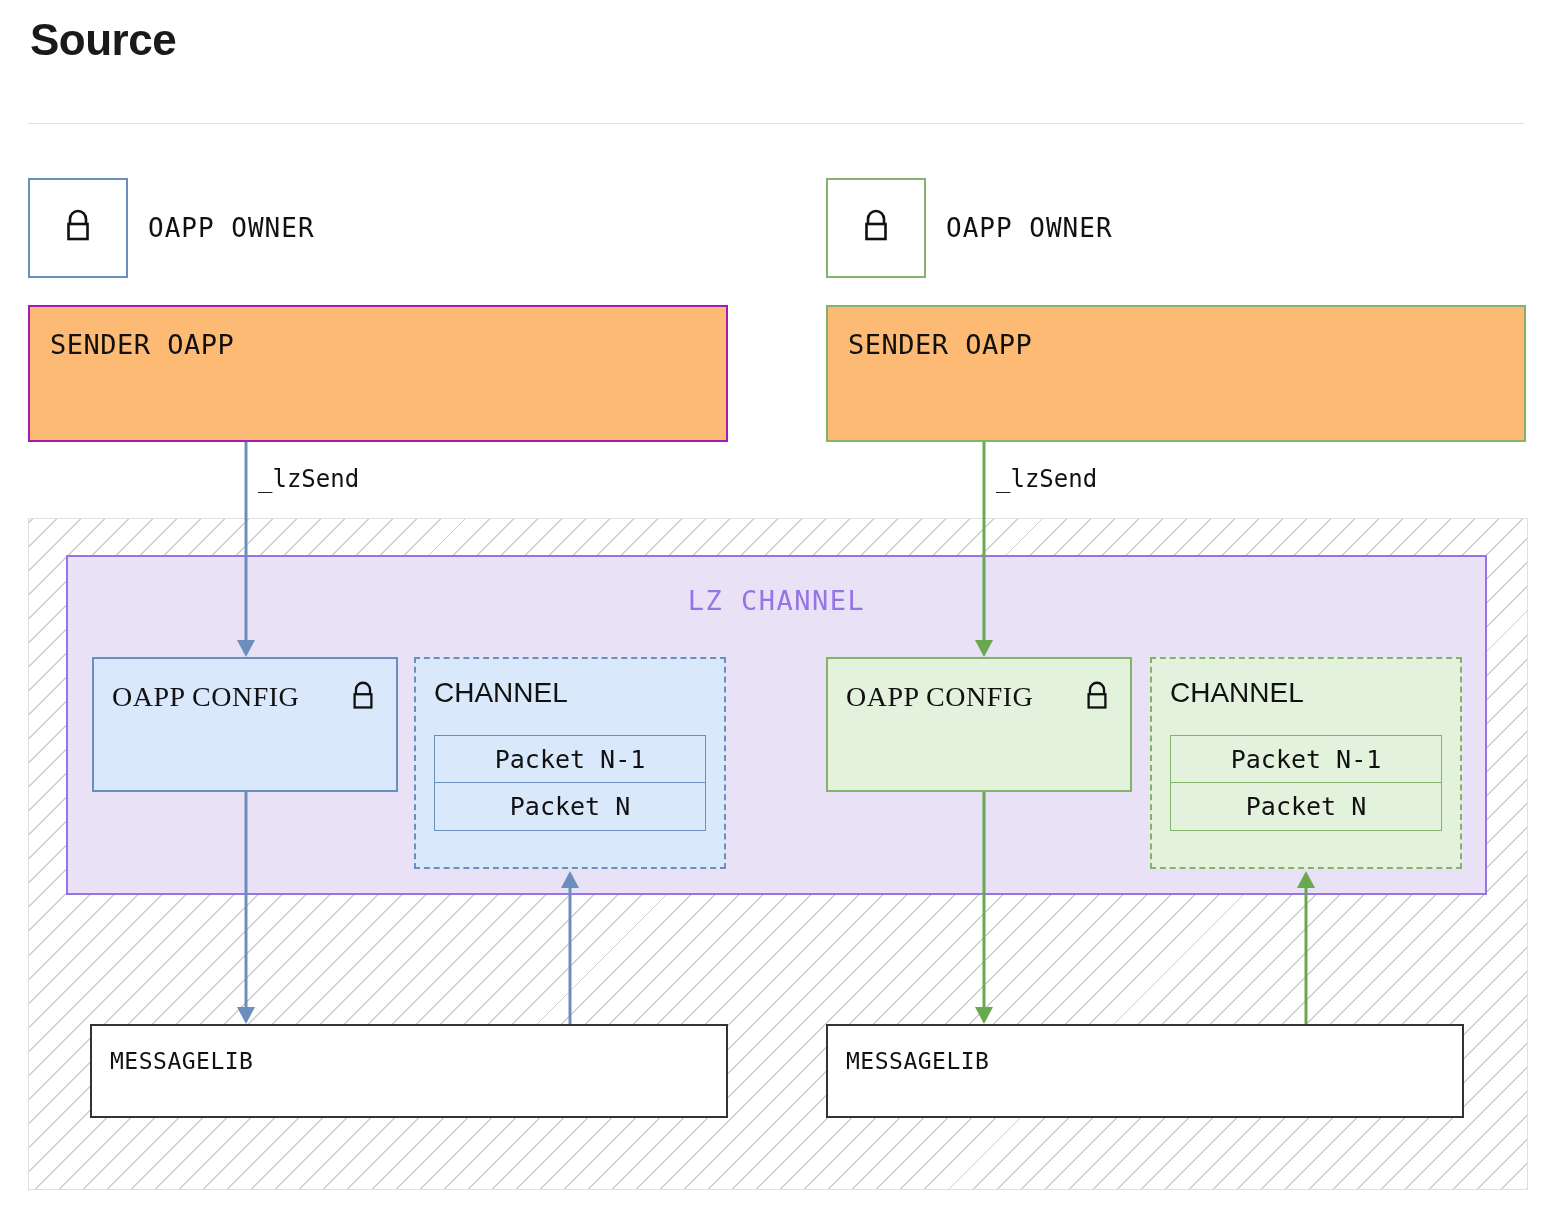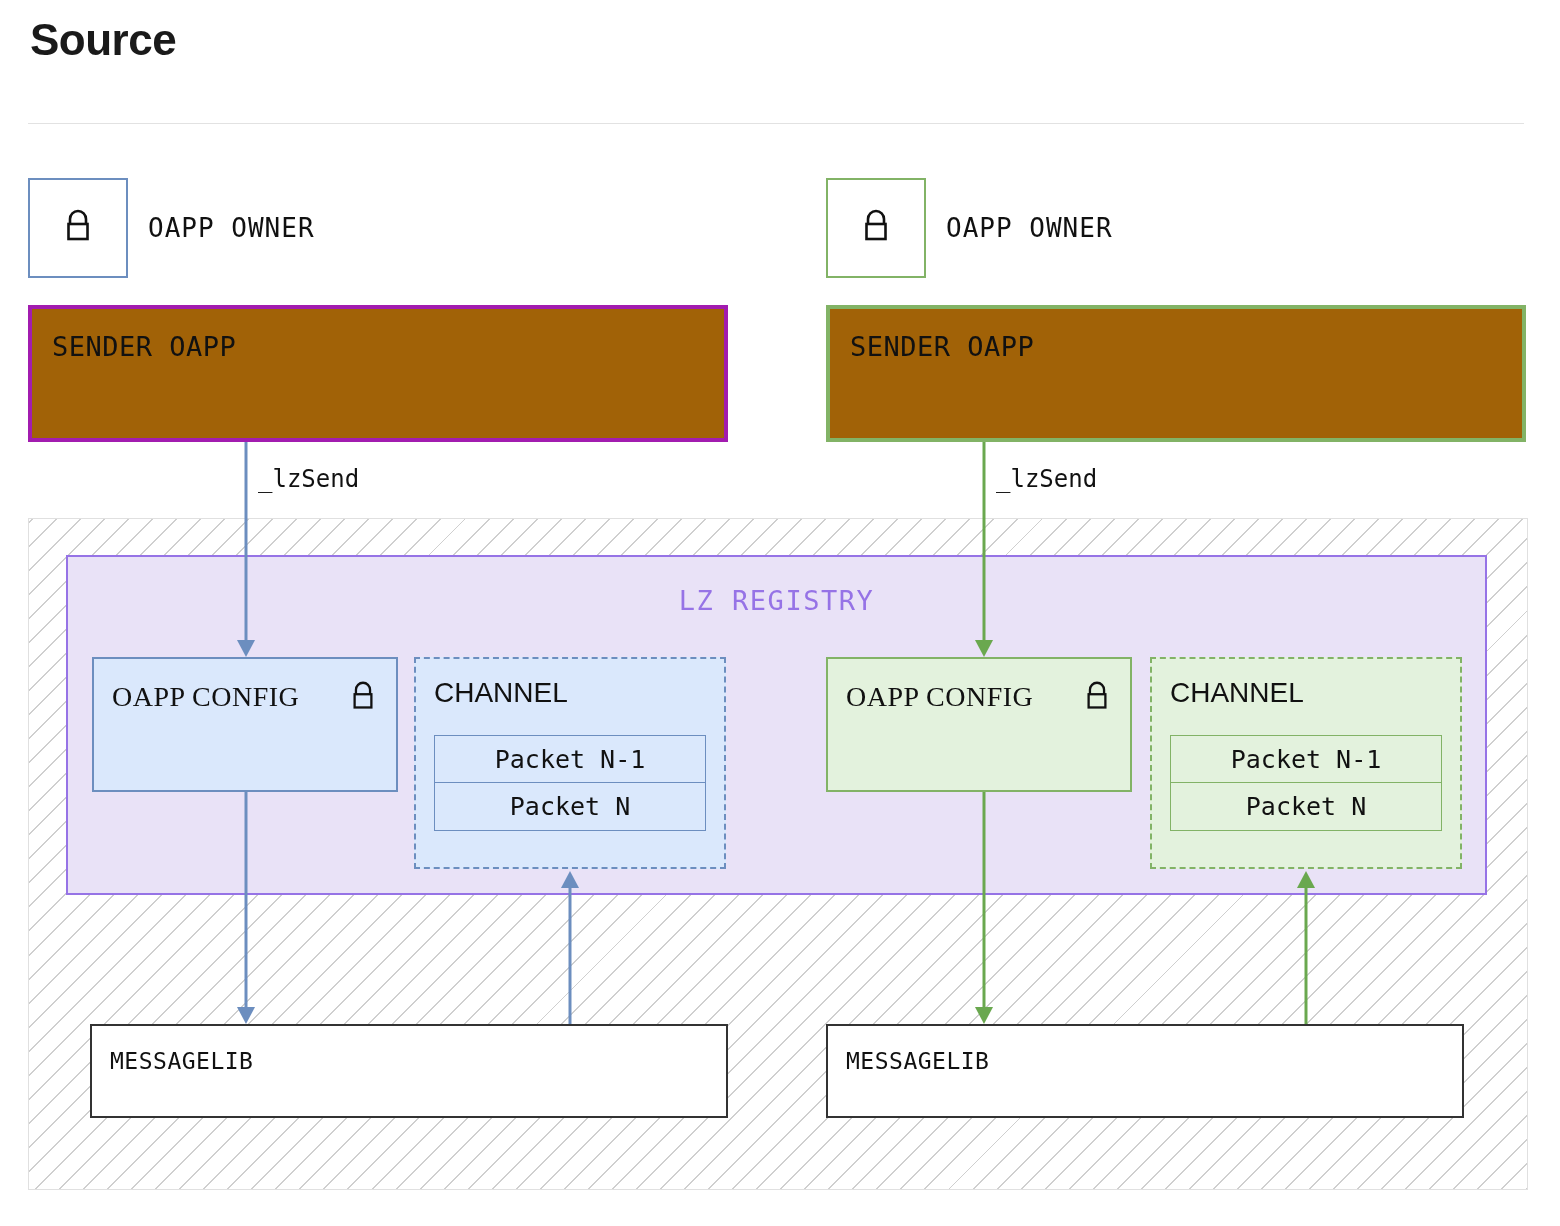--- a/index.html
+++ b/index.html
@@ -33,21 +33,21 @@
   }
   .owner-sq.green{border-color:#82b366;}
   .owner-label{
     font-family:"DejaVu Sans Mono","Liberation Mono",monospace;
     font-size:26px;color:#111;letter-spacing:1px;white-space:nowrap;
     display:flex;align-items:center;height:100px;text-align:center;
   }
 
   
   .sender{
-    background:#a16207;border:4px solid #a21caf;
+    background:#fdba74;border:2px solid #a21caf;
   }
   .sender.green{border-color:#82b366;}
   .sender .lbl{
     position:absolute;left:20px;top:22px;
     font-family:"DejaVu Sans Mono","Liberation Mono",monospace;
     font-size:27px;color:#111;letter-spacing:0.5px;white-space:nowrap;
   }
 
   
   .hatched{
@@ -163,21 +163,21 @@
   <div class="owner-label" style="position:absolute;left:946px;top:178px;">OAPP OWNER</div>
 
   <div class="box sender green" style="left:826px;top:305px;width:700px;height:137px;">
     <div class="lbl">SENDER OAPP</div>
   </div>
   <div class="arrow-label" style="left:996px;top:465px;">_lzSend</div>
 
   <div class="box hatched" style="left:28px;top:518px;width:1500px;height:672px;"></div>
 
   <div class="box endpoint" style="left:66px;top:555px;width:1421px;height:340px;">
-    <div class="endpoint-label">LZ REGISTRY</div>
+    <div class="endpoint-label">LZ CHANNEL</div>
   </div>
 
   <div class="box config" style="left:92px;top:657px;width:306px;height:135px;">
     <div class="lbl">OAPP CONFIG</div>
     <div class="lockholder">
       <svg width="30" height="34" viewBox="0 0 34 38">
         <path d="M9 17 V12 a8 8 0 0 1 16 0 V17" fill="none" stroke="#111" stroke-width="2.6"></path>
         <rect x="7.5" y="17" width="19" height="15" fill="none" stroke="#111" stroke-width="2.6"></rect>
       </svg>
     </div>

